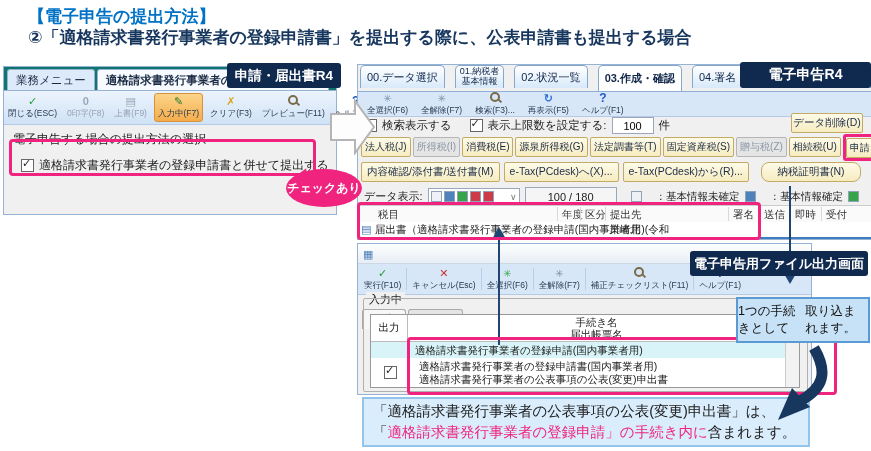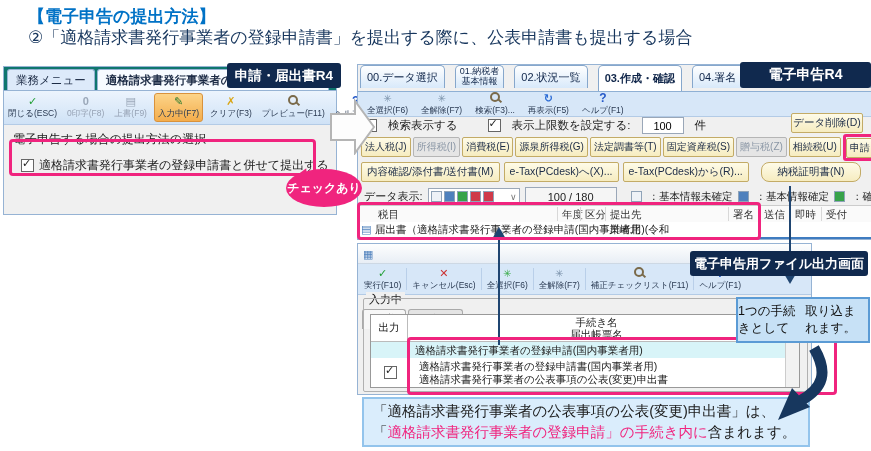--- a/index.html
+++ b/index.html
@@ -2,21 +2,21 @@
 <html><head>
 <meta charset="utf-8">
 <style>
   html,body{margin:0;padding:0;}
   body{width:871px;height:451px;position:relative;background:#fff;overflow:hidden;
        font-family:"Liberation Sans","DejaVu Sans",sans-serif;}
   .abs{position:absolute;}
 
   
   #title1{left:28px;top:5px;font-size:17px;font-weight:bold;color:#0072c6;}
-  #title2{left:28px;top:26px;font-size:17px;font-weight:normal;color:#17365d;}
+  #title2{left:28px;top:26px;font-size:17px;font-weight:bold;color:#17365d;}
 
   
   .win{background:#f0f0f0;border:1px solid #96b3d4;box-sizing:border-box;}
   .tbbtn{display:flex;flex-direction:column;align-items:center;justify-content:center;
          font-size:8.5px;color:#2a3a52;padding:1px 3px;gap:1px;white-space:nowrap;}
   .tbbtn.dis{color:#96a2b4;}
   .tbbtn.hot{background:linear-gradient(#fcd489,#f4ad4c);border:1px solid #d9923c;border-radius:3px;}
   .tbsep{width:1px;height:22px;background:#b9cfe9;margin:0 2px;}
   .ig{height:12px;line-height:12px;font-size:11px;display:inline-block;}
   .ig-check::before{content:"✓";color:#1e9e32;font-weight:bold;}
@@ -80,34 +80,34 @@
   #right-win{left:357px;top:64px;width:514px;height:176px;border-right:none;position:absolute;}
   .rw-tabs{height:26px;display:flex;padding-left:2px;gap:10px;}
   .rtab{border:1px solid #86a7cc;border-bottom:none;border-radius:5px 5px 0 0;
         background:linear-gradient(#ffffff,#d8e9fa);padding:2px 6px;font-size:11px;color:#10264a;
         display:flex;flex-direction:column;justify-content:center;text-align:center;height:23px;
         box-sizing:border-box;white-space:nowrap;}
   .rtab.small{font-size:9px;line-height:1.1;padding:1px 4px;}
   .rtab.active{background:#fff;font-weight:bold;height:26px;}
   .rw-toolbar{height:24px;background:#d7e7f8;border-top:1px solid #8fb0d4;border-bottom:1px solid #b3cbe6;
               display:flex;align-items:center;gap:7px;padding:0 6px;}
-  .rw-filter{position:absolute;left:6px;top:52px;display:flex;align-items:center;gap:11px;font-size:11.5px;color:#222;white-space:nowrap;}
+  .rw-filter{position:absolute;left:6px;top:52px;display:flex;align-items:center;gap:5px;font-size:11.5px;color:#222;white-space:nowrap;}
   #limit-input{width:40px;height:15px;border:1px solid #9aa7b8;font-size:11px;text-align:center;padding:0;}
   #btn-data-delete{position:absolute;right:8px;top:48px;width:72px;height:20px;}
   .rw-tax{position:absolute;left:3px;top:72px;display:flex;gap:2px;width:510px;}
   .rw-tax .ybtn{font-size:10px;padding:2px 3px;height:20px;}
   #taxwrap-last{border:3px solid #f0247e;border-radius:3px;padding:0;margin:-3px 0;}
   .rw-actions{position:absolute;left:3px;top:97px;width:508px;display:flex;gap:4px;}
   .rw-actions .ybtn{font-size:10.5px;height:20px;}
   #btn-shoumei{margin-left:auto;margin-right:8px;width:100px;border-radius:8px;}
   .rw-datarow{position:absolute;left:6px;top:122px;display:flex;align-items:center;gap:5px;font-size:11px;color:#222;white-space:nowrap;}
   #dd-dataview{width:86px;height:15px;border:1px solid #9aa7b8;background:#fff;display:flex;align-items:center;gap:1px;padding:0 2px;}
   #dd-dataview .chev{margin-left:auto;color:#777;font-size:9px;}
   #counter-box{width:90px;height:17px;border:1px solid #9aa7b8;background:#f5f5f5;display:flex;align-items:center;justify-content:center;font-size:11px;}
-  .legend-item{display:flex;align-items:center;font-size:10.5px;gap:6px;}
+  .legend-item{display:flex;align-items:center;font-size:10.5px;gap:13px;}
   .rw-thead{position:absolute;left:0;top:140px;width:514px;height:16px;background:#fafafa;
             border-top:1px solid #cccccc;border-bottom:1px solid #cccccc;font-size:10.5px;color:#333;}
   .hcell{position:absolute;top:1px;padding-left:4px;border-left:1px solid #d8d8d8;height:14px;line-height:14px;}
   .rw-trow{position:absolute;left:0;top:157px;width:514px;height:15px;background:#fff;font-size:10.5px;color:#222;}
   .rw-split{position:absolute;left:0;top:172px;width:514px;height:2px;background:#3f7cc0;}
 
   
   #bottom-win{left:357px;top:243px;width:455px;height:152px;}
   .bw-title{height:19px;background:linear-gradient(#fefefe,#e8eef5);display:flex;align-items:center;gap:4px;
             padding:0 5px;font-size:11px;color:#222;border-bottom:1px solid #cdd8e4;}

